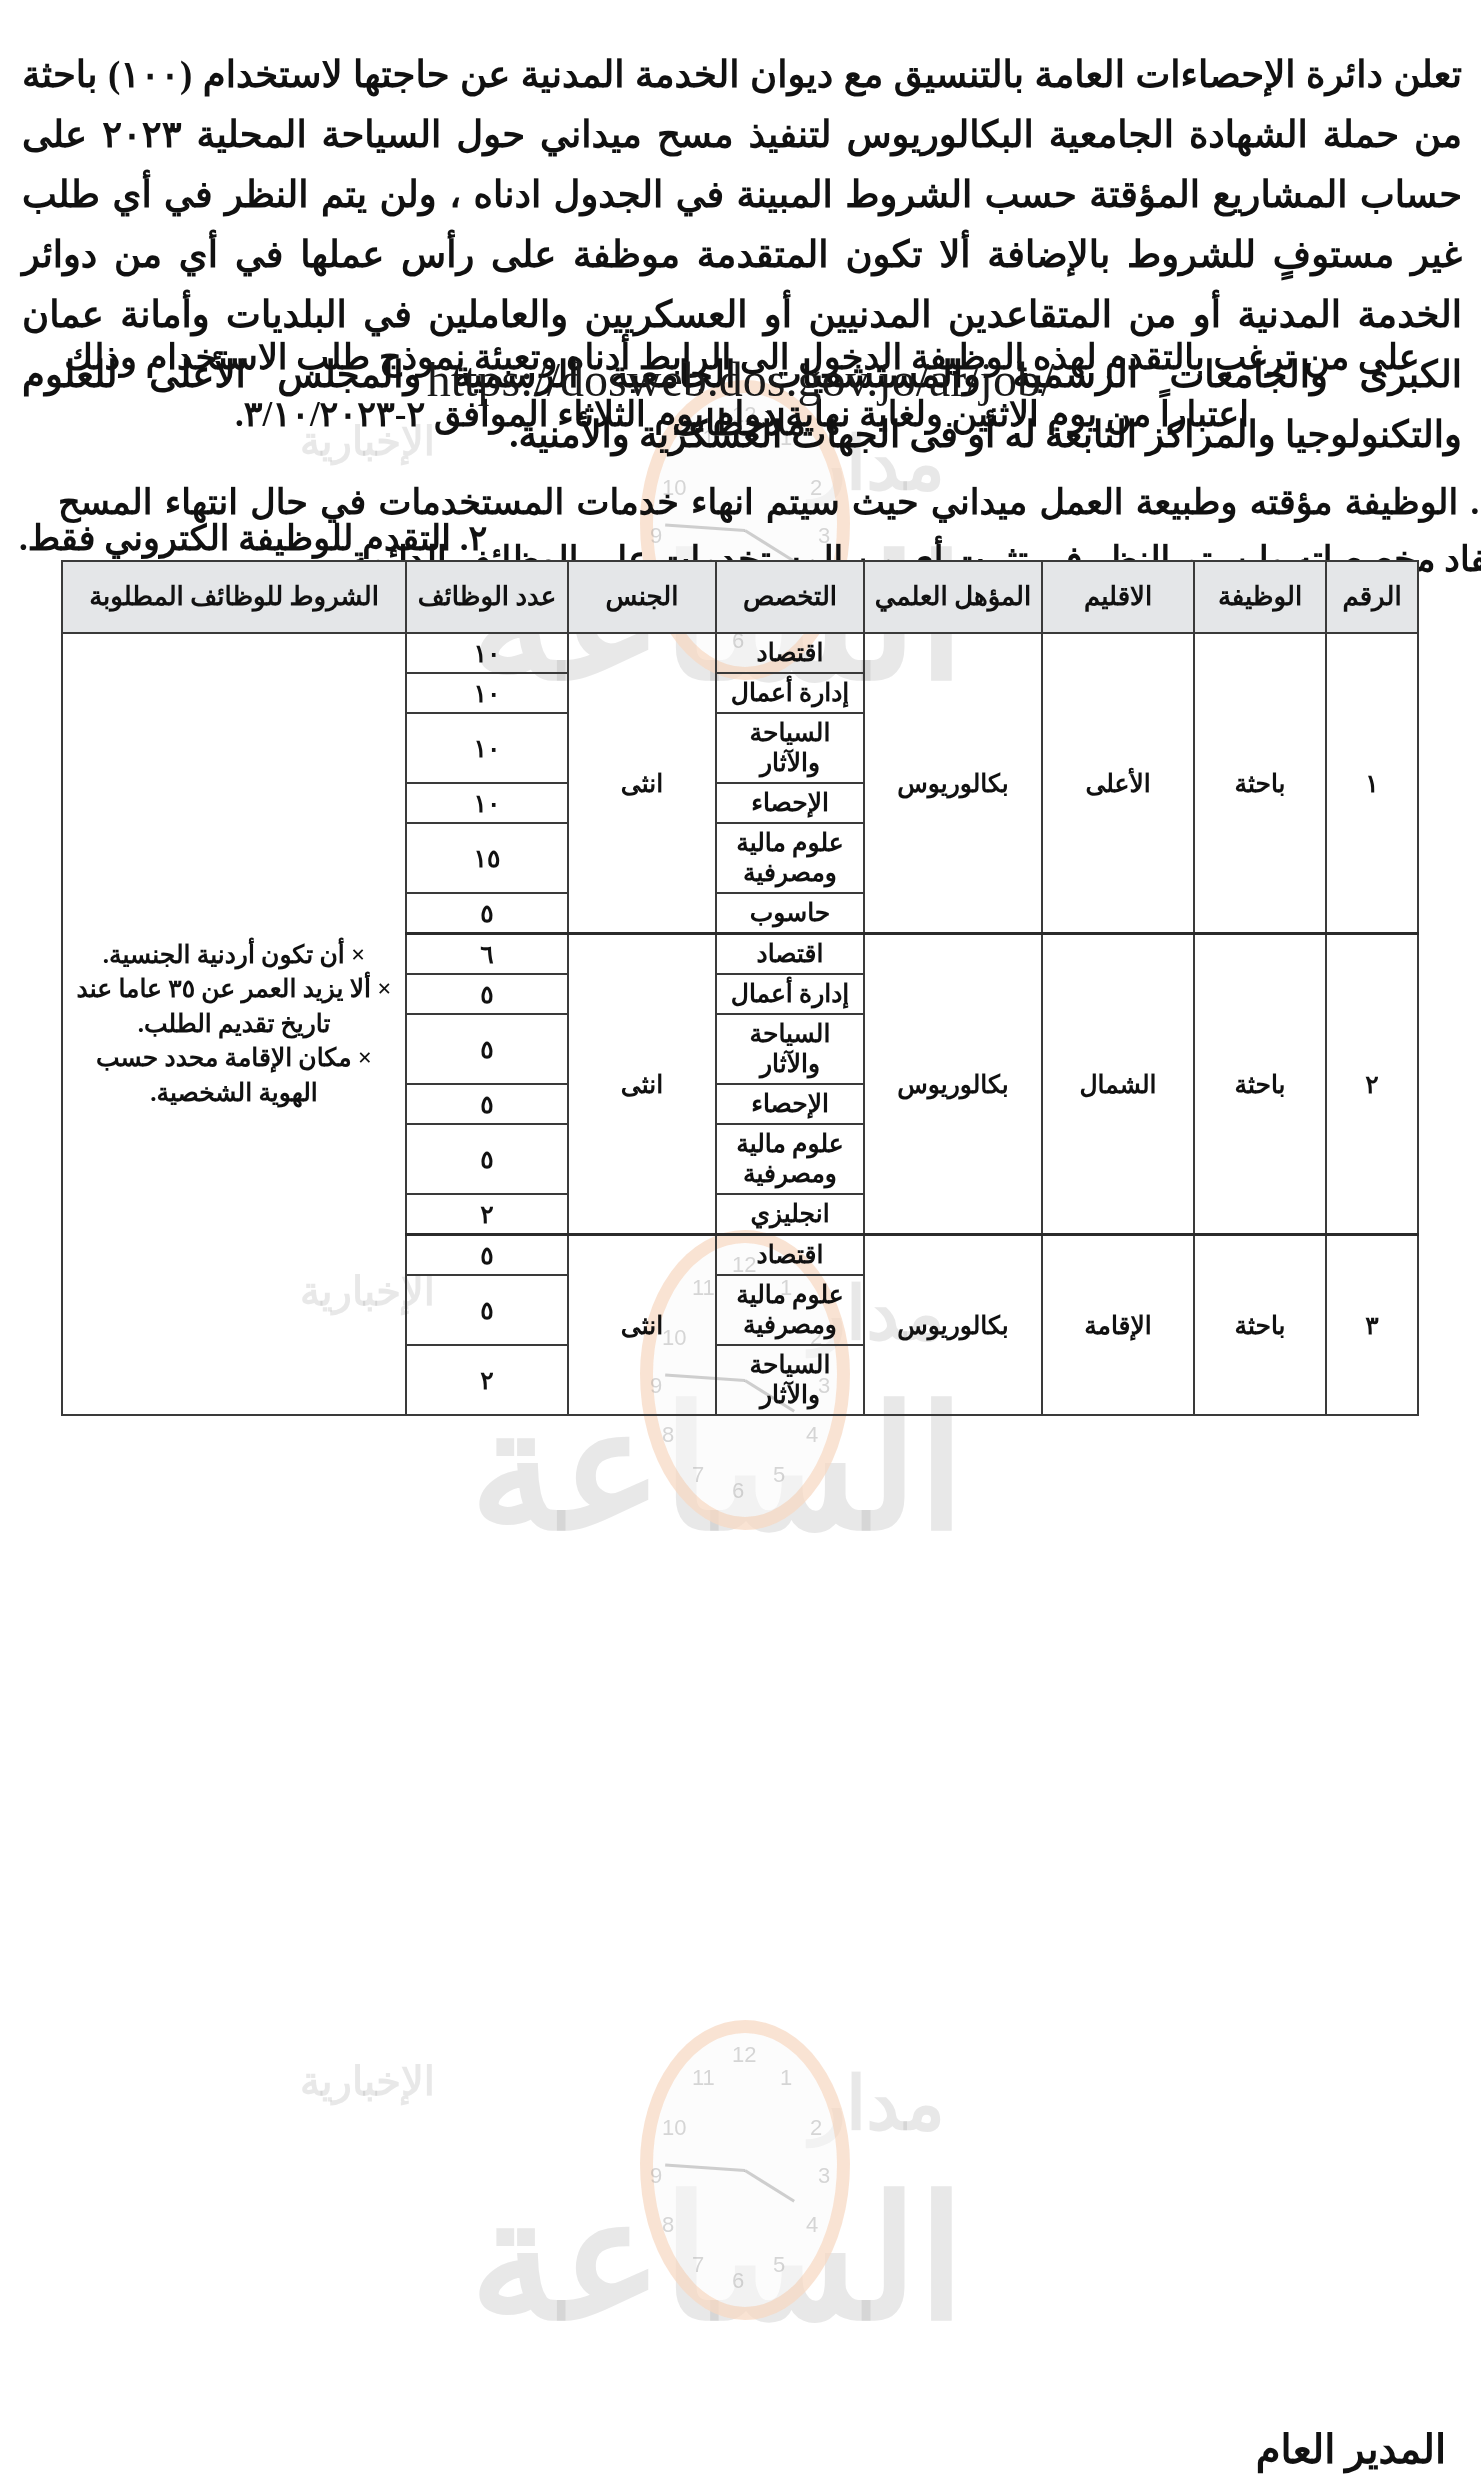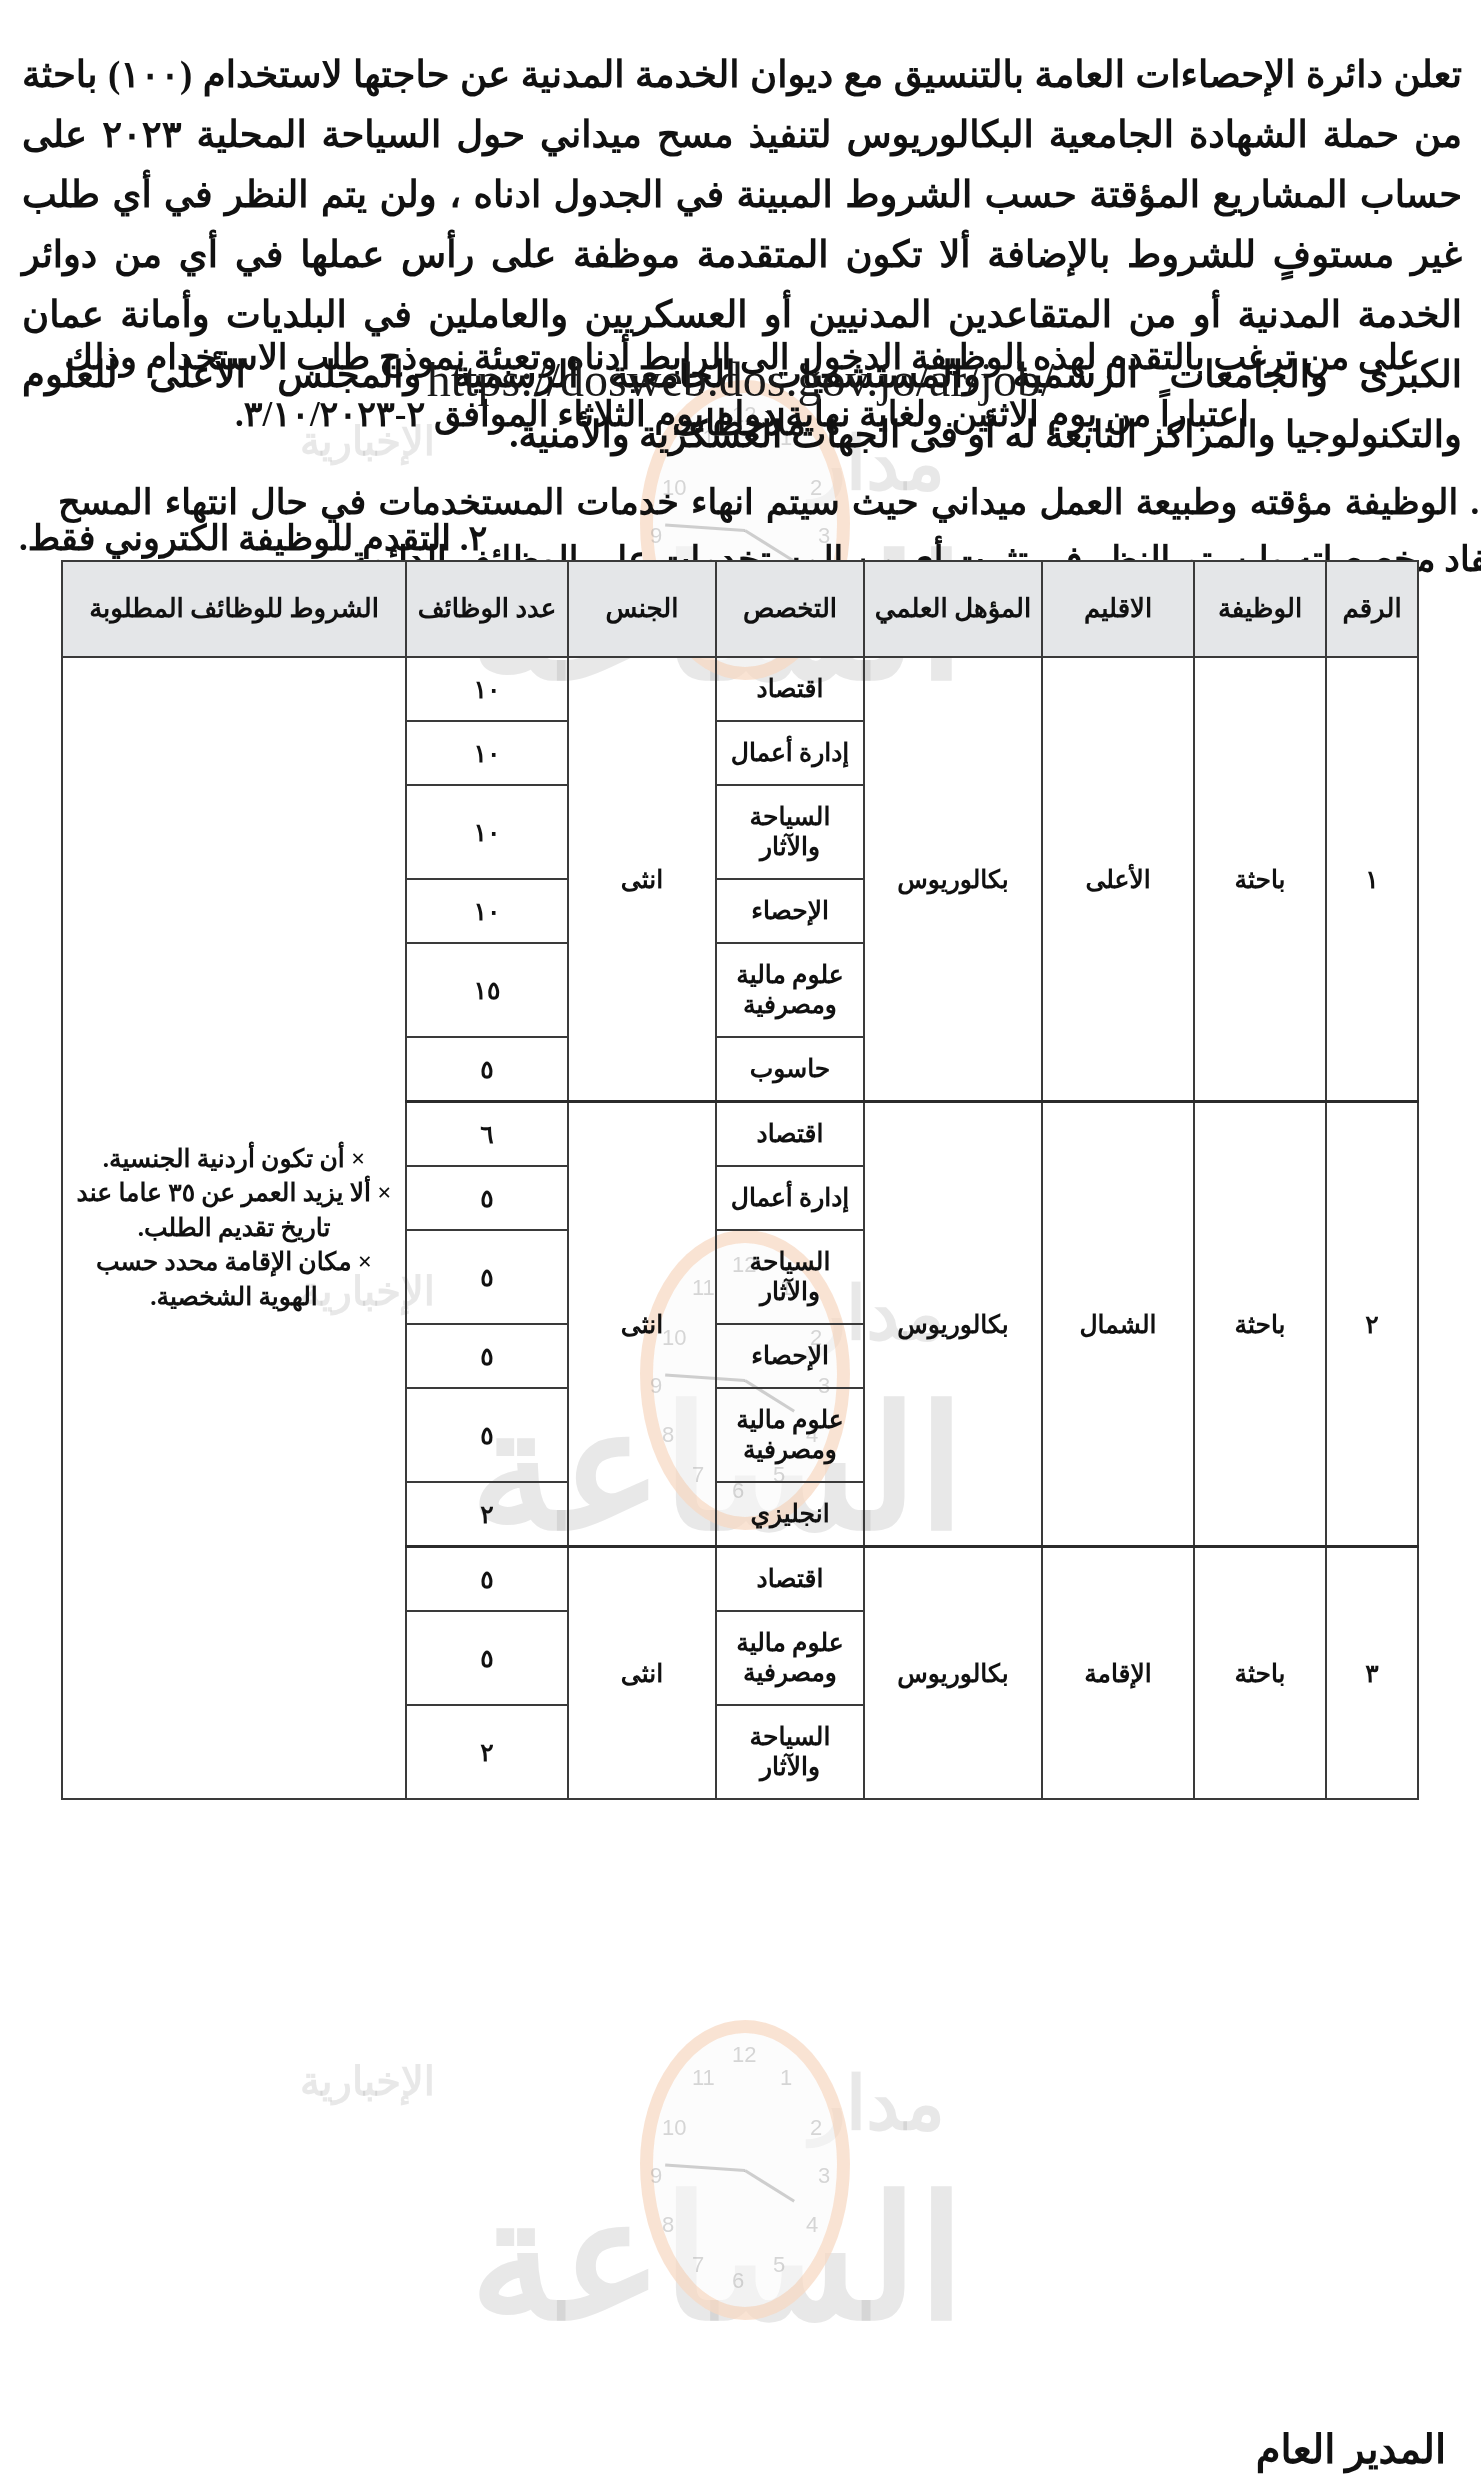--- a/index.html
+++ b/index.html
@@ -180,21 +180,21 @@
     direction: rtl;
   }
   table.jobs th,
   table.jobs td {
     border: 2px solid #3a3a3a;
     text-align: center;
     vertical-align: middle;
     font-weight: bold;
     color: #111111;
     font-size: 25px;
-    padding: 16px 3px;
+    padding: 4px 3px;
     background: transparent;
   }
   table.jobs thead th {
     background: #e4e6e8;
     height: 62px;
     font-size: 26px;
     line-height: 1.22;
   }
   td.shaded { background: #e4e6e8; }
   td.plain  { background: #ffffff; }

